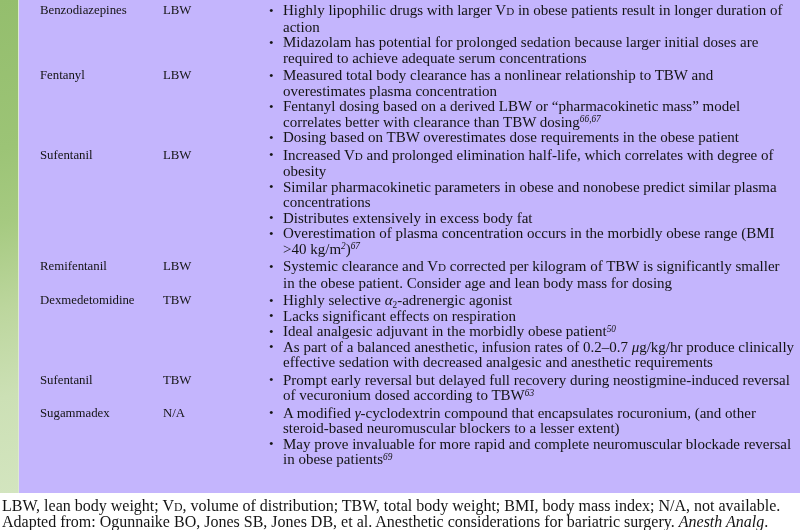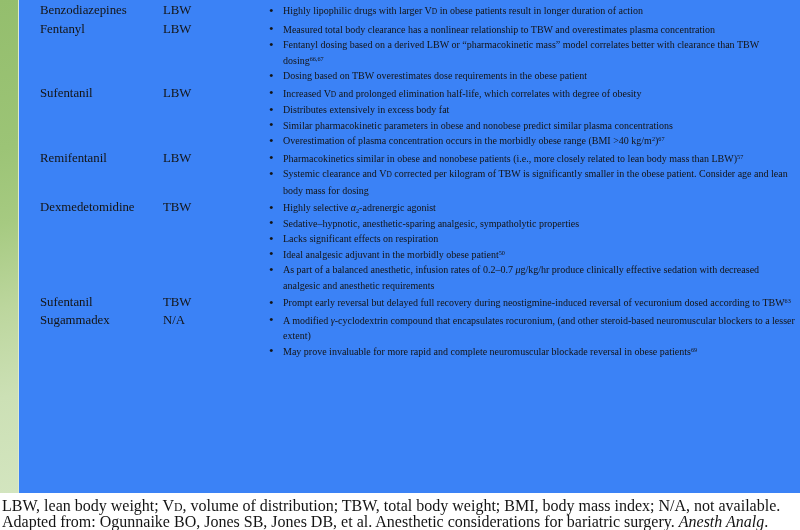--- a/index.html
+++ b/index.html
@@ -8,21 +8,21 @@
     background: #ffffff;
     overflow: hidden;
     font-family: "Liberation Serif", serif;
     color: #141414;
   }
   .page { position: relative; width: 800px; height: 530px; }
 
   .table-area {
     position: absolute; left: 0; top: 0;
     width: 800px; height: 493px;
-    background: #3b82f6;
+    background: #c4b5fd;
   }
   .green-bar {
     position: absolute; left: 0; top: 0;
     width: 18px; height: 493px;
     background: linear-gradient(165deg,
       #94be6d 0%, #9cc476 30%, #a6ca81 45%,
       #bcd69d 62%, #cce0b5 80%, #d3e5bf 100%);
     border-right: 1px solid #dcead0;
   }
 
@@ -41,91 +41,90 @@
     line-height: 15.5px;
     white-space: nowrap;
   }
   ul.col-comments {
     margin: 0; padding: 0;
     list-style: none;
   }
   ul.col-comments li {
     position: relative;
     padding-left: 15px;
-    font-size: 10px;
+    font-size: 15px;
     line-height: 15.5px;
   }
   ul.col-comments li::before {
     content: "\2022";
     position: absolute;
     left: 1px; top: -0.5px;
     font-size: 13px;
   }
 
   .vd { font-size: 0.74em; }
-  sup { font-size: 0.62em; vertical-align: baseline; position: relative; top: -0.45em; line-height: 0; }
+  sup { font-size: 0.62em; vertical-align: baseline; position: relative; top: -0.45em; line-height: 0; font-style: italic; }
   sub { font-size: 0.62em; vertical-align: baseline; position: relative; top: 0.28em; line-height: 0; }
 
   .footnotes {
     position: absolute; left: 2px; top: 499px; right: 4px;
     font-size: 16px;
     line-height: 13.8px;
   }
 </style>
 </head>
 <body>
 
 <div class="page">
   <div class="table-area">
     <div class="green-bar"></div>
     <div class="rows" id="rows">
   <div class="row">
     <div class="col-drug">Benzodiazepines</div>
     <div class="col-weight">LBW</div>
     <ul class="col-comments">
             <li>Highly lipophilic drugs with larger V<span class="vd">D</span> in obese patients result in longer duration of action</li>
+            <li>Midazolam has potential for prolonged sedation because larger initial doses are required to achieve adequate serum concentrations</li>
           </ul>
   </div>
 
   <div class="row">
     <div class="col-drug">Fentanyl</div>
     <div class="col-weight">LBW</div>
     <ul class="col-comments">
             <li>Measured total body clearance has a nonlinear relationship to TBW and overestimates plasma concentration</li>
             <li>Fentanyl dosing based on a derived LBW or “pharmacokinetic mass” model correlates better with clearance than TBW dosing<sup>66,67</sup></li>
             <li>Dosing based on TBW overestimates dose requirements in the obese patient</li>
           </ul>
   </div>
 
   <div class="row">
     <div class="col-drug">Sufentanil</div>
     <div class="col-weight">LBW</div>
     <ul class="col-comments">
             <li>Increased V<span class="vd">D</span> and prolonged elimination half-life, which correlates with degree of obesity</li>
+            <li>Similar pharmacokinetic parameters in obese and nonobese predict similar plasma concentrations</li>
             <li>Distributes extensively in excess body fat</li>
-            <li>Similar pharmacokinetic parameters in obese and nonobese predict similar plasma concentrations</li>
             <li>Overestimation of plasma concentration occurs in the morbidly obese range (BMI &gt;40 kg/m<sup>2</sup>)<sup>67</sup></li>
           </ul>
   </div>
 
   <div class="row">
     <div class="col-drug">Remifentanil</div>
     <div class="col-weight">LBW</div>
     <ul class="col-comments">
-            <li>Pharmacokinetics similar in obese and nonobese patients (i.e., more closely related to lean body mass than LBW)<sup>57</sup></li>
             <li>Systemic clearance and V<span class="vd">D</span> corrected per kilogram of TBW is significantly smaller in the obese patient. Consider age and lean body mass for dosing</li>
           </ul>
   </div>
 
   <div class="row">
     <div class="col-drug">Dexmedetomidine</div>
     <div class="col-weight">TBW</div>
     <ul class="col-comments">
             <li>Highly selective <i>α</i><sub>2</sub>-adrenergic agonist</li>
-            <li>Sedative–hypnotic, anesthetic-sparing analgesic, sympatholytic properties</li>
             <li>Lacks significant effects on respiration</li>
             <li>Ideal analgesic adjuvant in the morbidly obese patient<sup>50</sup></li>
             <li>As part of a balanced anesthetic, infusion rates of 0.2–0.7 <i>μ</i>g/kg/hr produce clinically effective sedation with decreased analgesic and anesthetic requirements</li>
           </ul>
   </div>
 
   <div class="row">
     <div class="col-drug">Sufentanil</div>
     <div class="col-weight">TBW</div>
     <ul class="col-comments">

